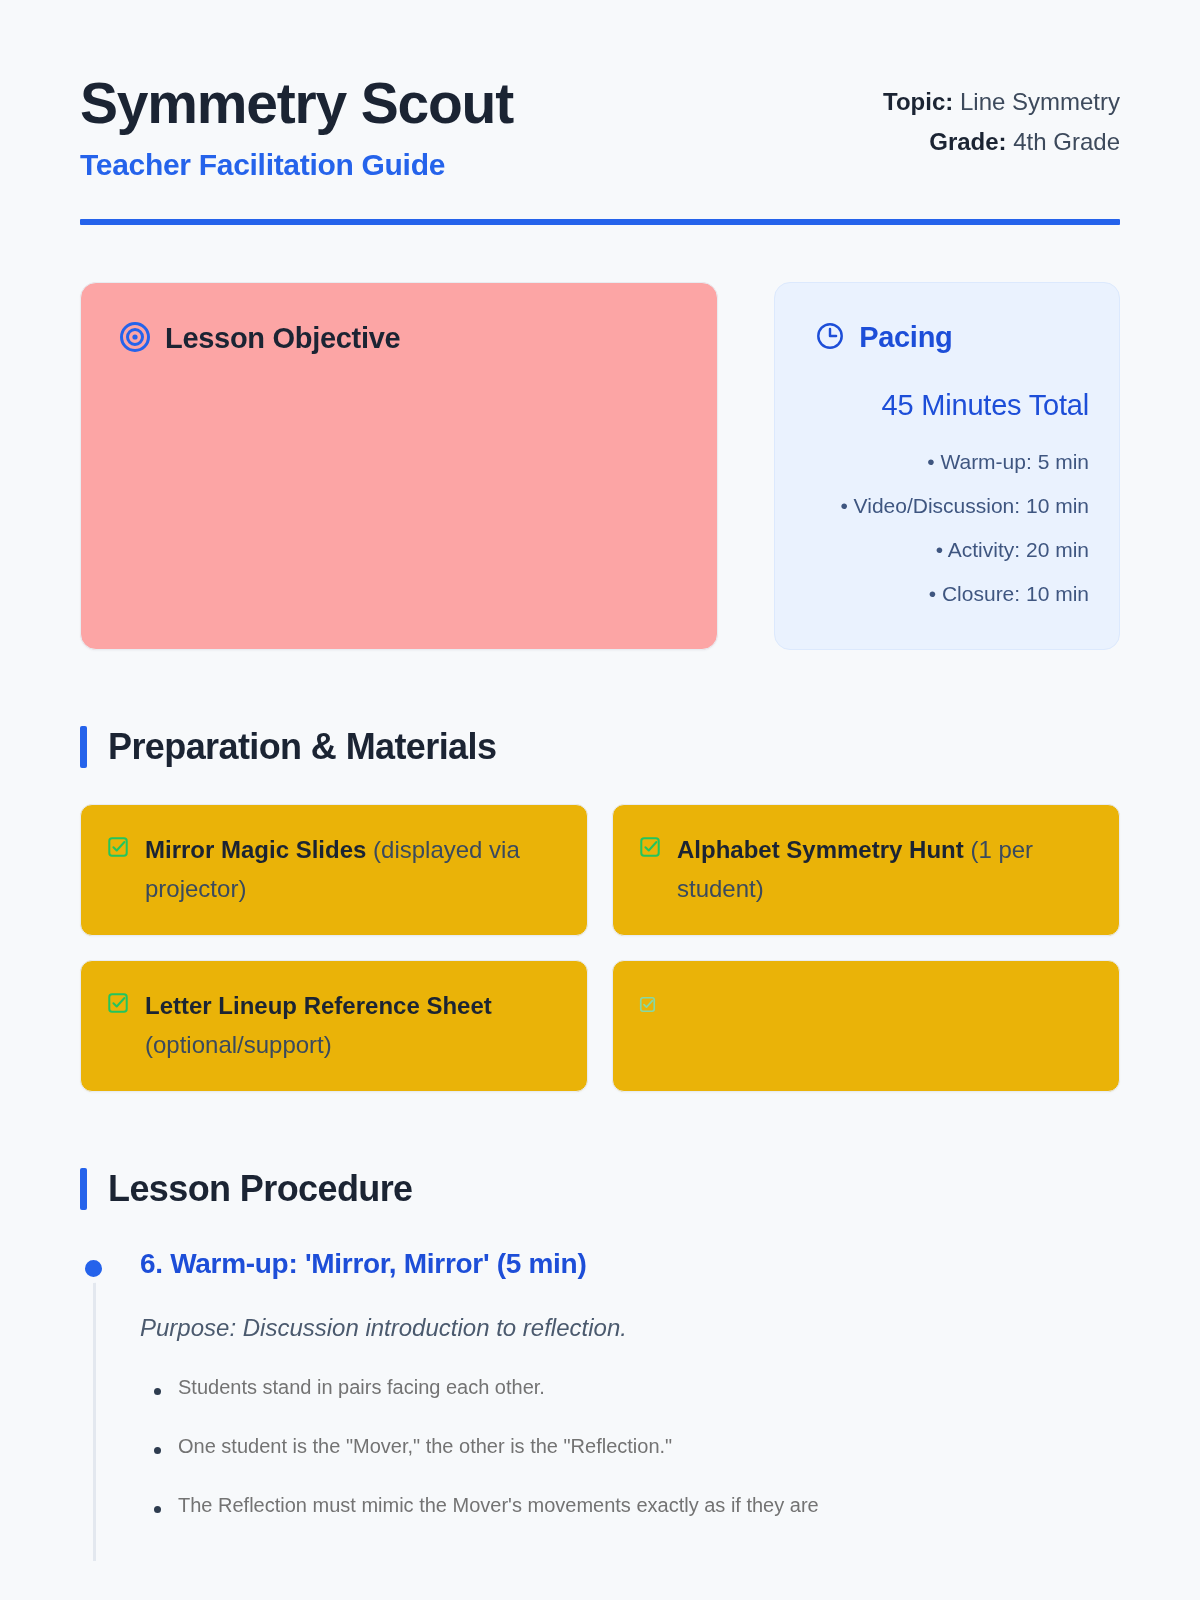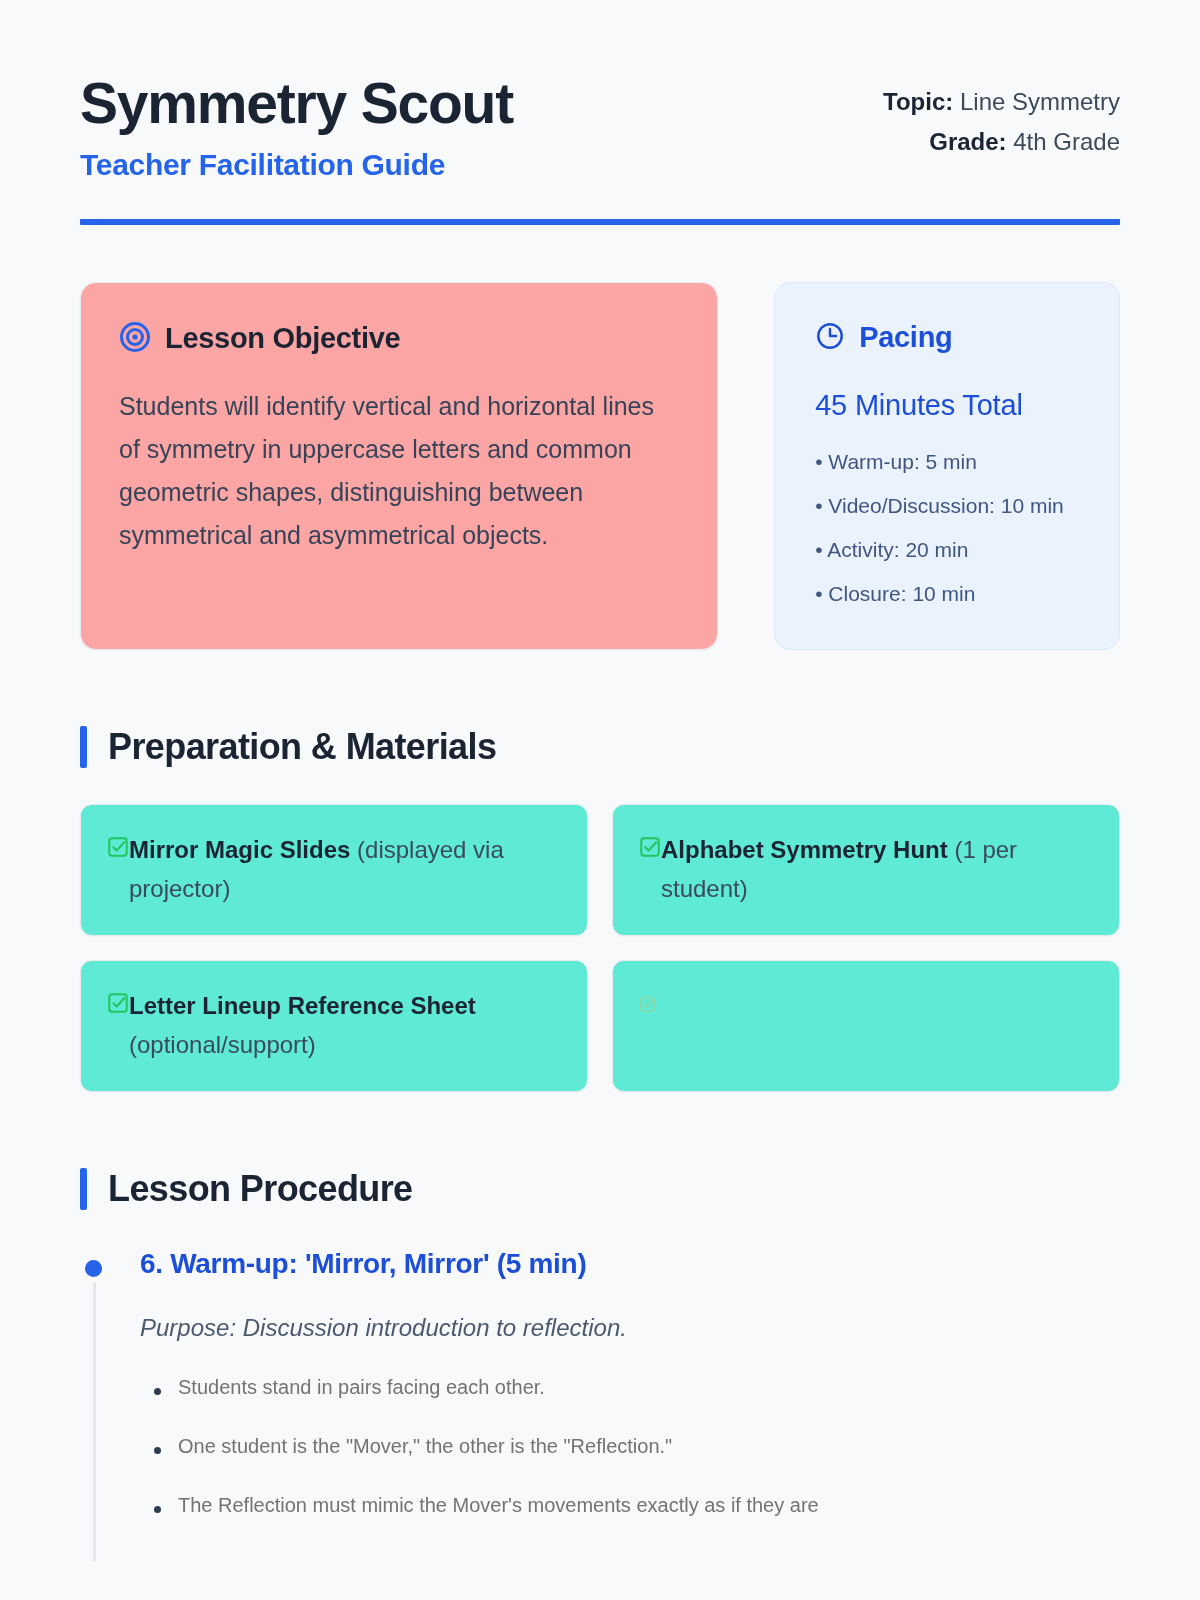--- a/index.html
+++ b/index.html
@@ -99,20 +99,21 @@
     line-height: 1.72;
     color: #374357;
   }
 
   .pacing-card {
     width: 356px;
     background: #eaf2fe;
     border: 1px solid #dce9fd;
     border-radius: 16px;
     padding: 38px 30px 40px 40px;
+    text-align: right;
   }
 
   .pacing-total {
     font-size: 29px;
     font-weight: normal;
     color: #1d4ed8;
     line-height: 1.55;
     margin-bottom: 18px;
     letter-spacing: -0.2px;
   }
@@ -152,25 +153,26 @@
   }
 
   
   .materials-grid {
     display: grid;
     grid-template-columns: 1fr 1fr;
     gap: 24px 24px;
   }
 
   .material-card {
-    background: #5eead4;
+    background: #eab308;
     border: 1px solid #e8ecf1;
     border-radius: 12px;
     padding: 26px 26px 26px 26px;
     display: flex;
+    gap: 16px;
     align-items: flex-start;
     box-shadow: 0 1px 2px rgba(16,24,40,0.03);
     min-height: 120px;
   }
 
   .material-text {
     font-size: 24px;
     line-height: 1.62;
     color: #3a4a5e;
   }
@@ -272,21 +274,20 @@
       <div class="card-head">
         <span>
           <svg width="32" height="32" viewBox="0 0 32 32">
             <circle cx="16" cy="16" r="13.5" fill="none" stroke="#2563eb" stroke-width="3"></circle>
             <circle cx="16" cy="16" r="7.5" fill="none" stroke="#2563eb" stroke-width="3"></circle>
             <circle cx="16" cy="16" r="2.6" fill="#2563eb"></circle>
           </svg>
         </span>
         <span class="card-head-title">Lesson Objective</span>
       </div>
-      <div class="objective-body">Students will identify vertical and horizontal lines of symmetry in uppercase letters and common geometric shapes, distinguishing between symmetrical and asymmetrical objects.</div>
     </div>
 
     <div class="pacing-card">
       <div class="card-head">
         <span>
           <svg width="30" height="30" viewBox="0 0 32 32">
             <circle cx="16" cy="16" r="12.5" fill="none" stroke="#1d4ed8" stroke-width="2.6"></circle>
             <path d="M16 8.5 V16 H22.5" fill="none" stroke="#1d4ed8" stroke-width="2.6" stroke-linecap="round" stroke-linejoin="round"></path>
           </svg>
         </span>

